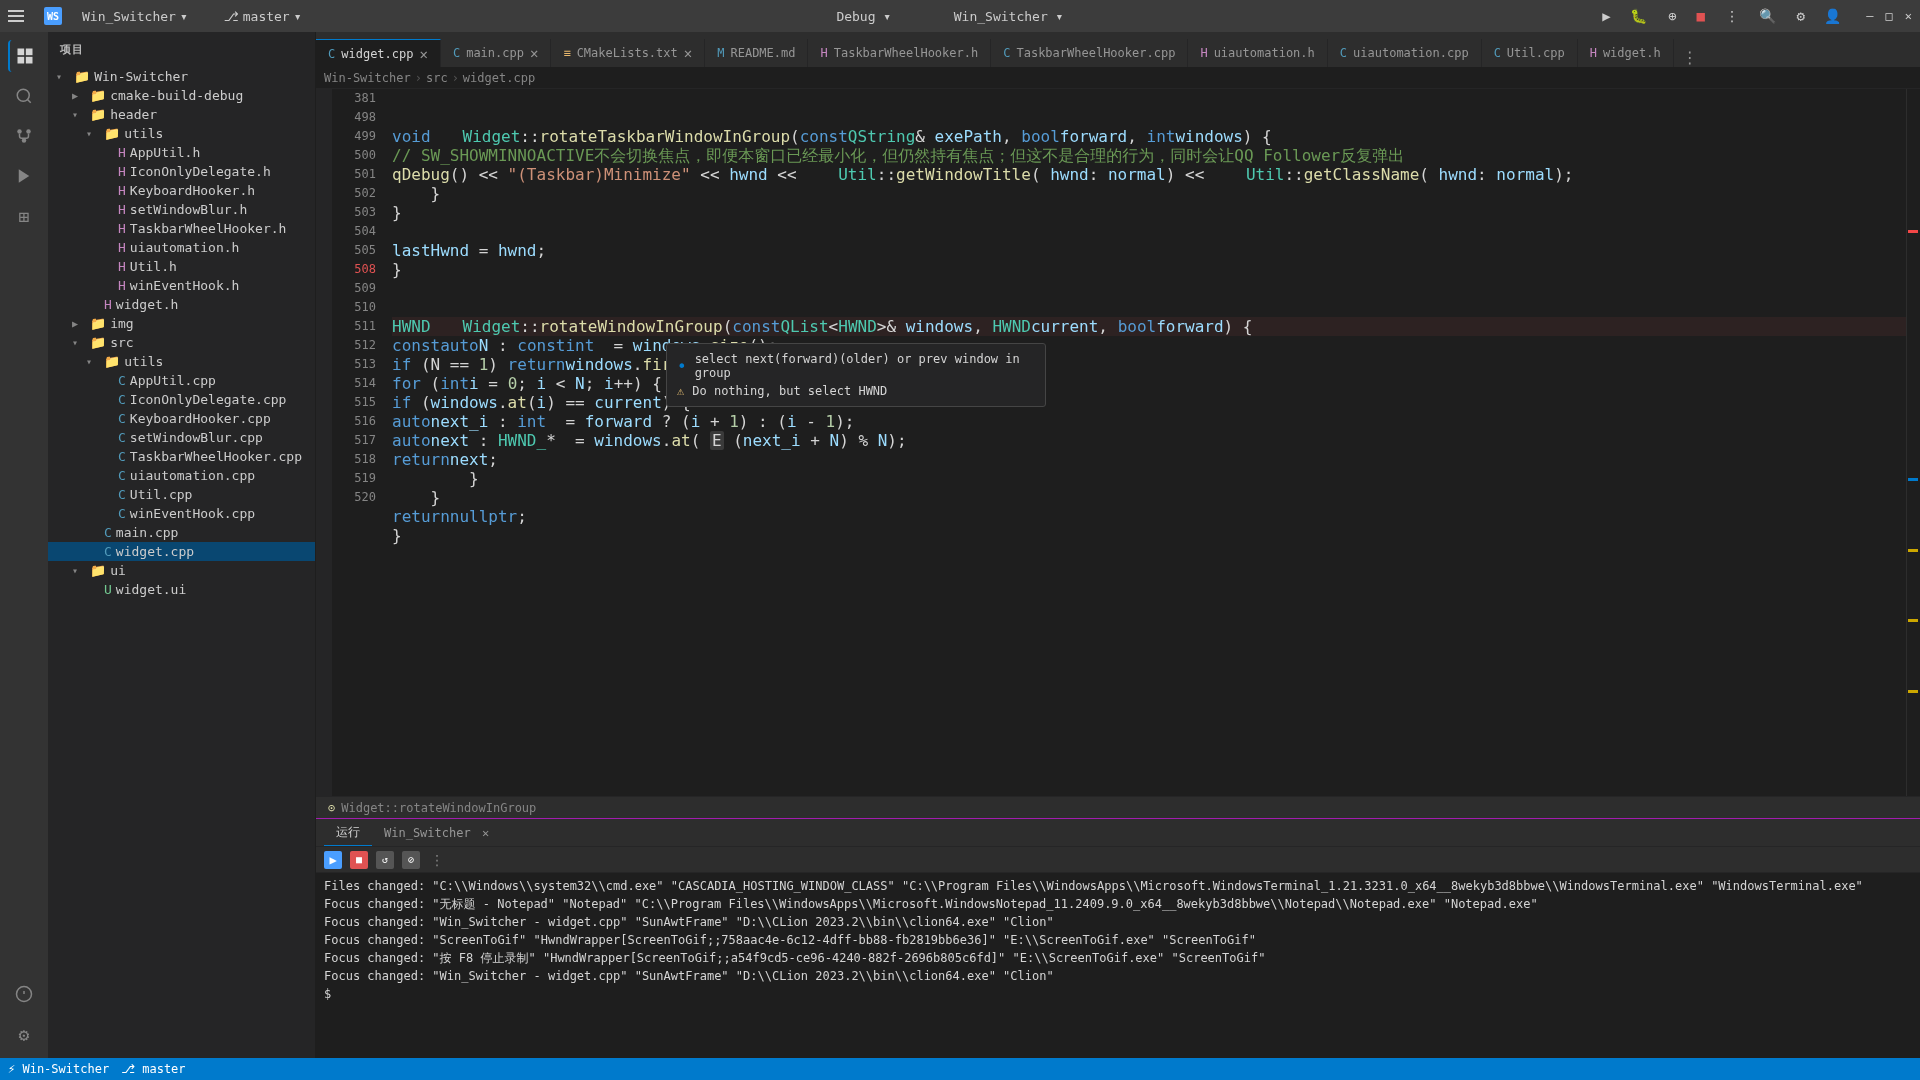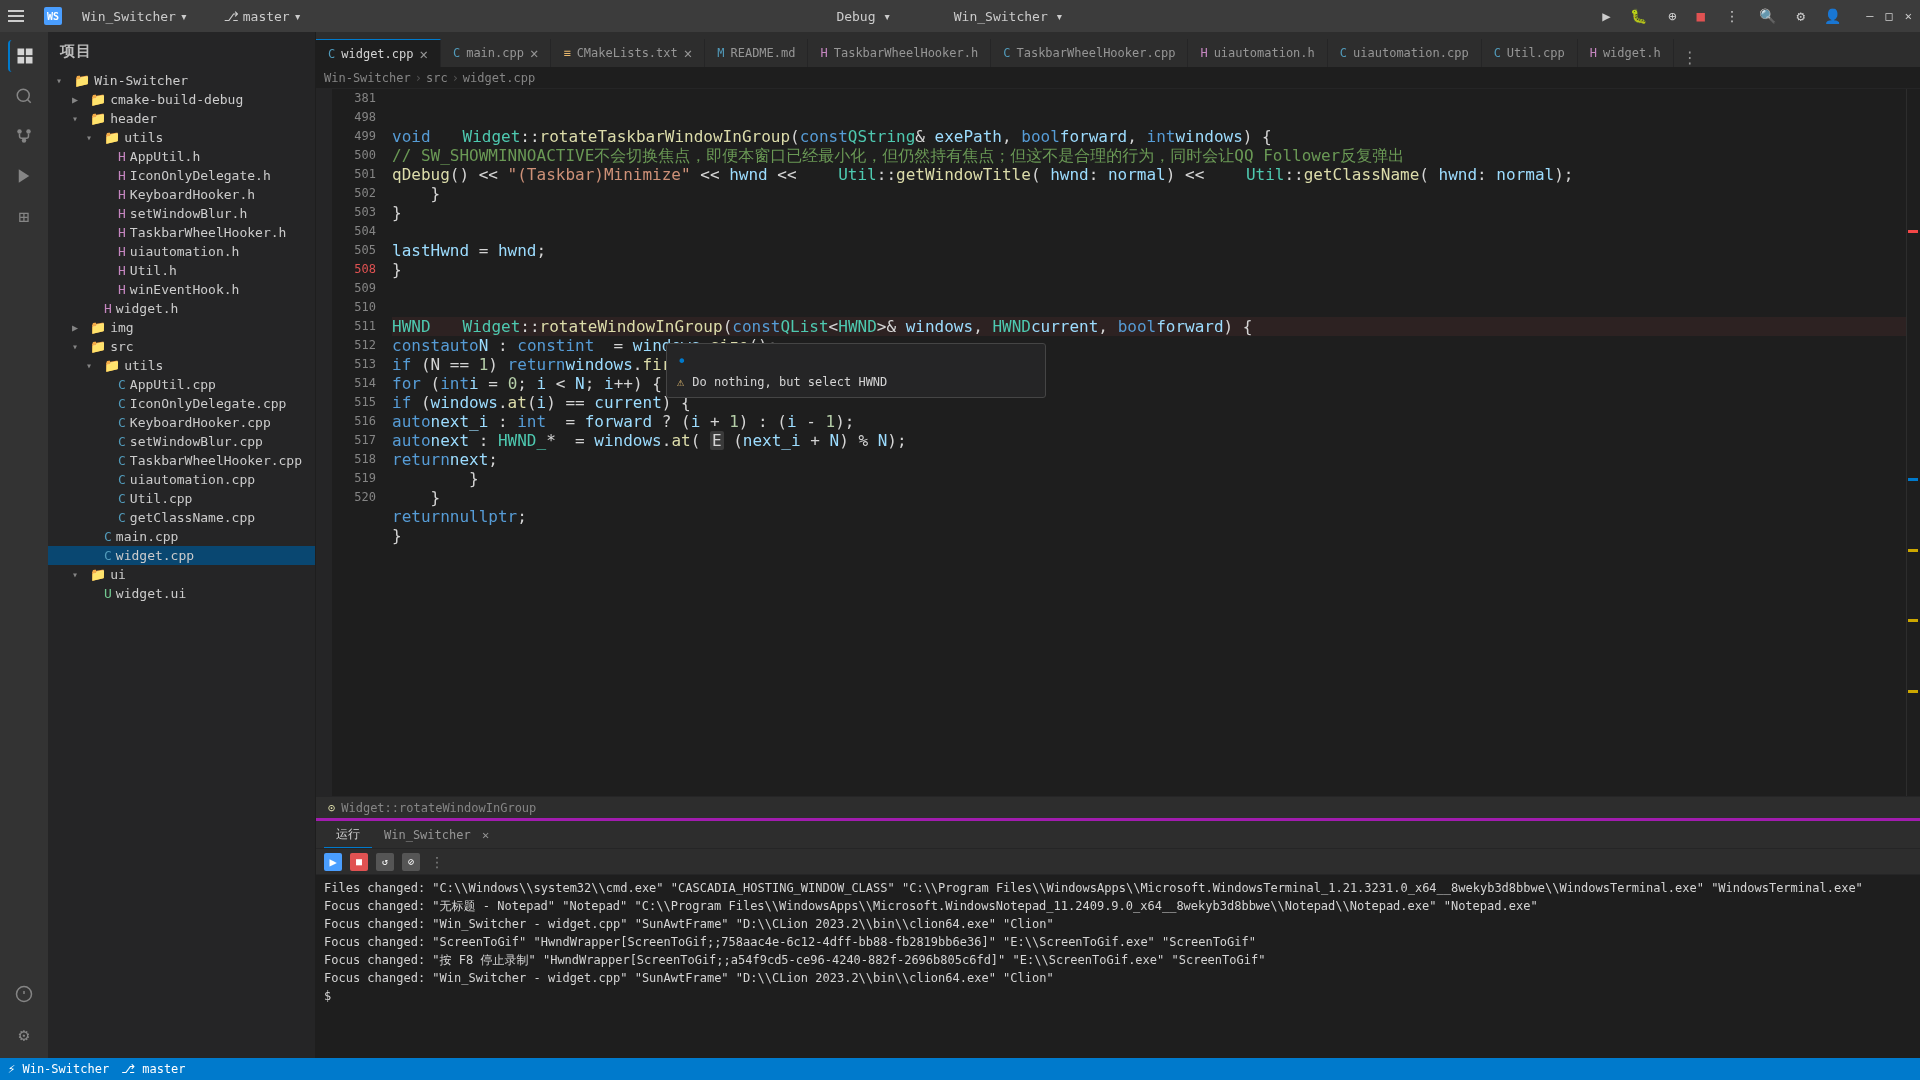--- a/index.html
+++ b/index.html
@@ -145,21 +145,21 @@
       width: 268px;
       background: #252526;
       flex-shrink: 0;
       display: flex;
       flex-direction: column;
       border-right: 1px solid #1e1e1e;
       overflow: hidden;
     }
     .sidebar-header {
       padding: 10px 12px;
-      font-size: 15px;
+      font-size: 11px;
       font-weight: bold;
       color: #bbb;
       letter-spacing: 1px;
       display: flex; align-items: center; gap: 4px;
       cursor: pointer;
     }
     .file-tree {
       flex: 1;
       overflow-y: auto;
       font-size: 13px;
@@ -246,21 +246,21 @@
       padding: 2px 0;
       display: flex; align-items: center; gap: 8px;
     }
     .sg-bullet { color: #007acc; font-size: 16px; }
     .sg-warning { color: #e8c073; }
 
     
     .bottom-area {
       height: 240px;
       background: #1e1e1e;
-      border-top: 3px solid #a21caf;
+      border-top: 1px solid #a21caf;
       display: flex;
       flex-direction: column;
       flex-shrink: 0;
     }
     .panel-tabs {
       height: 28px;
       background: #2d2d2d;
       display: flex;
       align-items: center;
       padding: 0 8px;
@@ -551,21 +551,21 @@
         <span>uiautomation.cpp</span>
       </div>
       <div class="tree-item indent-3">
         <span class="tree-arrow" style="visibility:hidden">▶</span>
         <span class="tree-icon-file-cpp">C</span>
         <span>Util.cpp</span>
       </div>
       <div class="tree-item indent-3">
         <span class="tree-arrow" style="visibility:hidden">▶</span>
         <span class="tree-icon-file-cpp">C</span>
-        <span>getClassName.cpp</span>
+        <span>winEventHook.cpp</span>
       </div>
       <div class="tree-item indent-2">
         <span class="tree-arrow" style="visibility:hidden">▶</span>
         <span class="tree-icon-file-cpp">C</span>
         <span>main.cpp</span>
       </div>
       <div class="tree-item indent-2 selected">
         <span class="tree-arrow" style="visibility:hidden">▶</span>
         <span class="tree-icon-file-cpp">C</span>
         <span>widget.cpp</span>
@@ -670,20 +670,21 @@
           <div style="line-height: 19px;">519</div>
           <div style="line-height: 19px;">520</div>
         </div>
 
       <div class="code-content" id="code-content">
       <div class="code-line"><span class="kw">void</span> <span class="cls">Widget</span>::<span class="fn">rotateTaskbarWindowInGroup</span>(<span class="kw">const</span> <span class="type">QString</span>&amp; <span class="var">exePath</span>, <span class="kw">bool</span> <span class="var">forward</span>, <span class="kw">int</span> <span class="var">windows</span>) {</div><div class="code-line">    <span class="cmt">// SW_SHOWMINNOACTIVE不会切换焦点，即便本窗口已经最小化，但仍然持有焦点；但这不是合理的行为，同时会让QQ Follower反复弹出</span></div><div class="code-line">    <span class="fn">qDebug</span>() &lt;&lt; <span class="str">"(Taskbar)Minimize"</span> &lt;&lt; <span class="var">hwnd</span> &lt;&lt; <span class="cls">Util</span>::<span class="fn">getWindowTitle</span>( <span class="var">hwnd</span>: <span class="var">normal</span>) &lt;&lt; <span class="cls">Util</span>::<span class="fn">getClassName</span>( <span class="var">hwnd</span>: <span class="var">normal</span>);</div><div class="code-line">    }</div><div class="code-line">}</div><div class="code-line"></div><div class="code-line">    <span class="var">lastHwnd</span> = <span class="var">hwnd</span>;</div><div class="code-line">}</div><div class="code-line"></div><div class="code-line" style="height: 8px;"></div><div class="code-line" style="background: rgba(255, 100, 100, 0.07);"><span class="type">HWND</span> <span class="cls">Widget</span>::<span class="fn">rotateWindowInGroup</span>(<span class="kw">const</span> <span class="type">QList</span>&lt;<span class="type">HWND</span>&gt;&amp; <span class="var">windows</span>, <span class="type">HWND</span> <span class="var">current</span>, <span class="kw">bool</span> <span class="var">forward</span>) {</div><div class="code-line">    <span class="kw">const</span> <span class="kw">auto</span> <span class="var">N</span> : <span class="kw">const</span> <span class="kw">int</span>  = <span class="var">windows</span>.<span class="fn">size</span>();</div><div class="code-line">    <span class="kw">if</span> (N == <span class="num">1</span>) <span class="kw">return</span> <span class="var">windows</span>.<span class="fn">first</span>();</div><div class="code-line">    <span class="kw">for</span> (<span class="kw">int</span> <span class="var">i</span> = <span class="num">0</span>; <span class="var">i</span> &lt; <span class="var">N</span>; <span class="var">i</span>++) {</div><div class="code-line">        <span class="kw">if</span> (<span class="var">windows</span>.<span class="fn">at</span>(<span class="var">i</span>) == <span class="var">current</span>) {</div><div class="code-line">            <span class="kw">auto</span> <span class="var">next_i</span> : <span class="kw">int</span>  = <span class="var">forward</span> ? (<span class="var">i</span> + <span class="num">1</span>) : (<span class="var">i</span> - <span class="num">1</span>);</div><div class="code-line">            <span class="kw">auto</span> <span class="var">next</span> : <span class="type">HWND_</span>*  = <span class="var">windows</span>.<span class="fn">at</span>( <span style="background:#3a3a3a;padding:0 2px;border-radius:2px;">E</span> (<span class="var">next_i</span> + <span class="var">N</span>) % <span class="var">N</span>);</div><div class="code-line">            <span class="kw">return</span> <span class="var">next</span>;</div><div class="code-line">        }</div><div class="code-line">    }</div><div class="code-line">    <span class="kw">return</span> <span class="kw">nullptr</span>;</div><div class="code-line">}</div><div class="code-line"></div></div>
 
       <div class="suggestion-box">
         <div class="sg-item">
           <span class="sg-bullet">•</span>
+          <span>select next(forward)(older) or prev window in group</span>
         </div>
         <div class="sg-item">
           <span class="sg-warning">⚠</span>
           <span>Do nothing, but select HWND</span>
         </div>
       </div>
 
       <div class="right-scrollbar">
         <div class="scroll-mark" style="top:20%; background:#f44747;"></div>
         <div class="scroll-mark" style="top:55%; background:#007acc;"></div>

